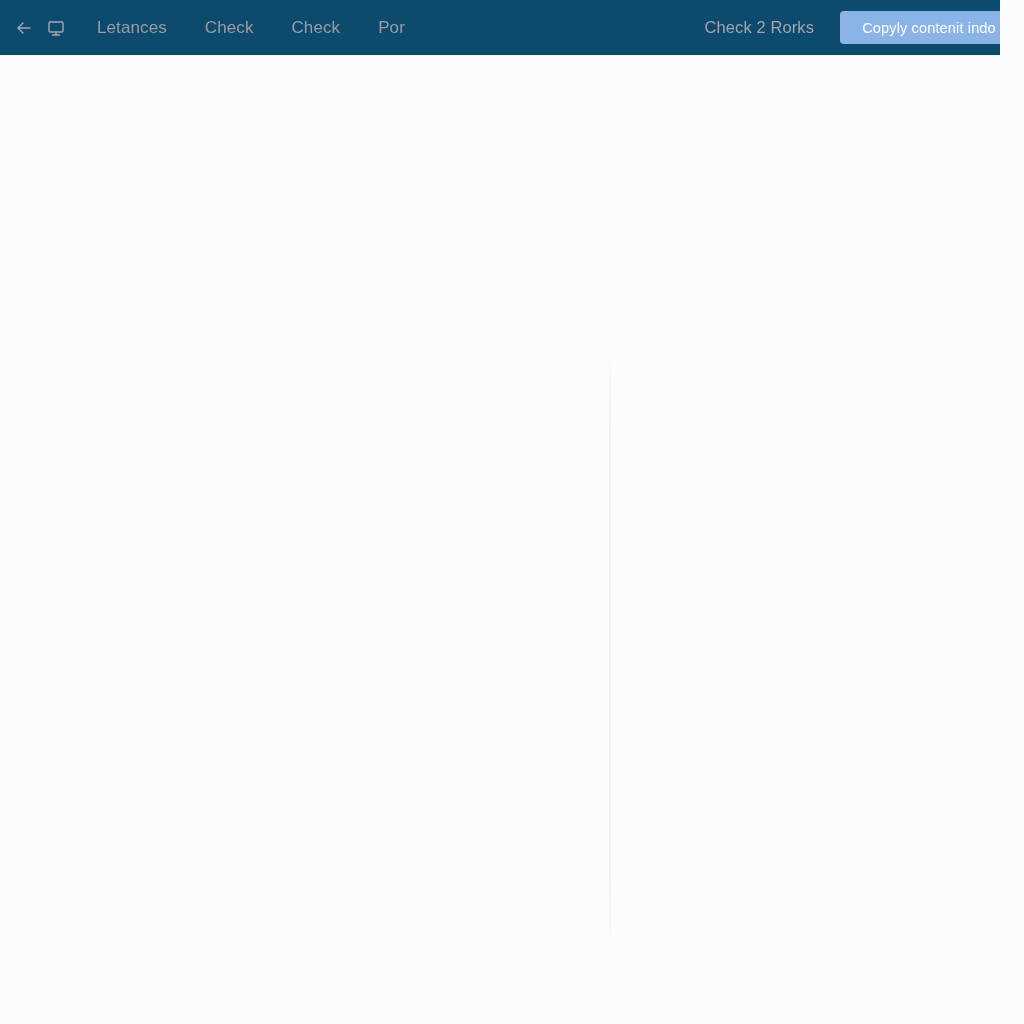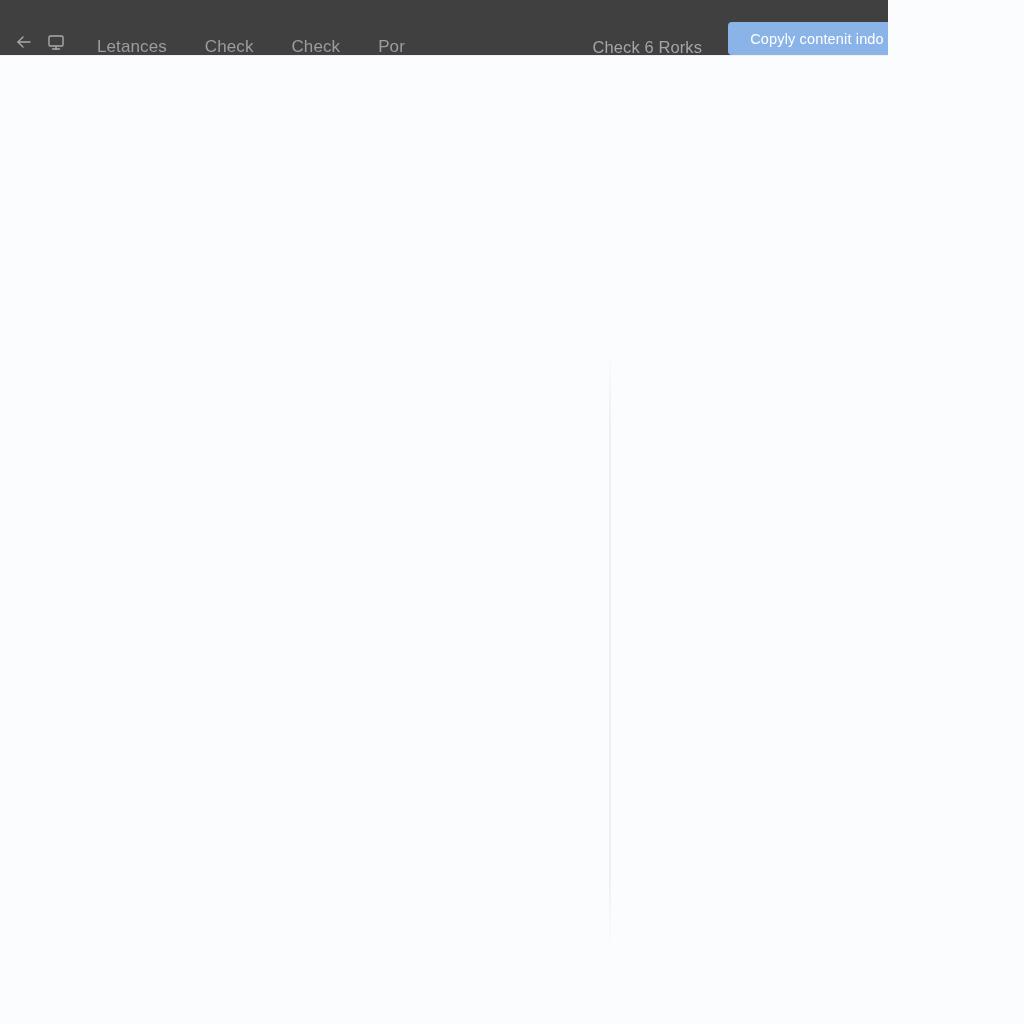--- a/index.html
+++ b/index.html
@@ -20,27 +20,27 @@
     width: 1024px;
     height: 1024px;
     overflow: hidden;
   }
 
   
   .toolbar {
     position: absolute;
     top: 0;
     left: 0;
-    width: 888px;
+    width: 1000px;
     height: 56px;
     box-sizing: border-box;
-    background: #404040;
+    background: #0c4a6e;
     border-bottom: 1px solid #f1f1f4;
     display: flex;
-    align-items: flex-end;
+    align-items: center;
     overflow: hidden;
   }
 
   .tb-icon-btn {
     width: 26px;
     height: 26px;
     display: flex;
     align-items: center;
     justify-content: center;
     flex: 0 0 auto;
@@ -161,21 +161,21 @@
 
     <nav class="nav">
       <span class="nav-link">Letances</span>
       <span class="nav-link">Check</span>
       <span class="nav-link">Check</span>
       <span class="nav-link">Por</span>
     </nav>
 
     <div class="spacer"></div>
 
-    <span class="status-label">Check 6 Rorks</span>
+    <span class="status-label">Check 2 Rorks</span>
 
     <button class="primary-btn">Copyly contenit indo</button>
   </div>
 
   <div class="content">
 
     <div class="content-pane pane-left">
       <span></span>
     </div>
 

